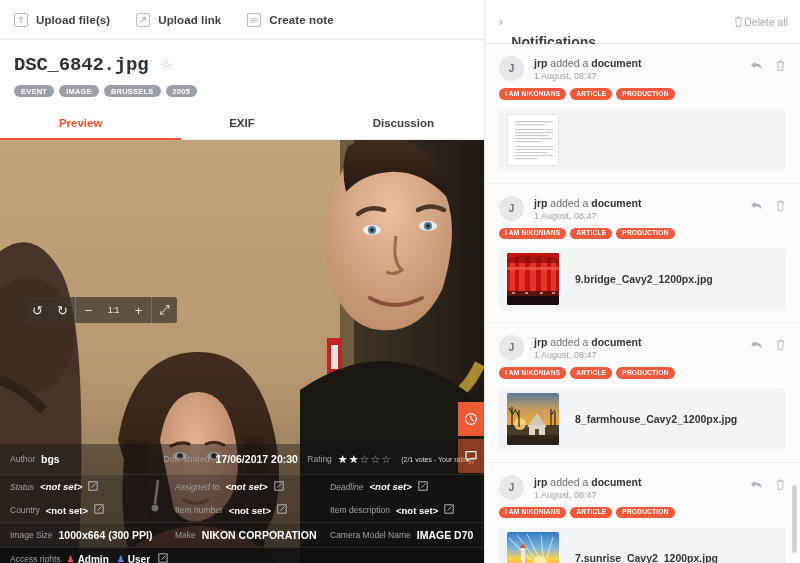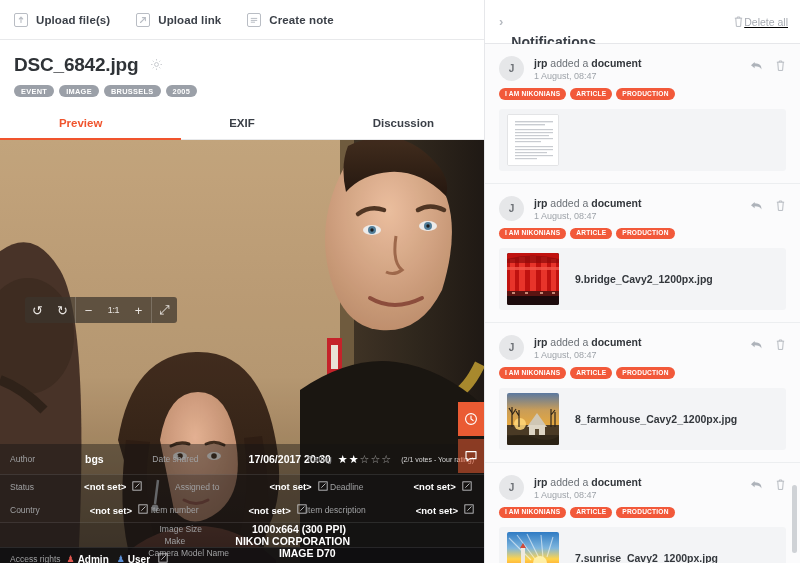--- a/index.html
+++ b/index.html
@@ -44,20 +44,21 @@
     flex: 0 0 auto;
   }
   .ubox svg { position:absolute; left:0; top:0; }
 
   
   .title-block { padding: 14px 14px 10px 14px; }
   .file-title {
     font-size: 19px; font-weight: bold; color: #2f3337;
     display: inline-block; vertical-align: middle;
     letter-spacing: -.2px;
+    font-family: Liberation Mono, monospace;
   }
   .gear {
     display:inline-block; vertical-align: middle;
     margin-left: 7px; position: relative; top: 1px;
     cursor: pointer;
   }
   .tag-row { margin-top: 9px; display: flex; gap: 5px; }
   .tag {
     background: #9ba0a8; color: #fff;
     font-size: 7.4px; font-weight: bold; letter-spacing: .3px;
@@ -132,30 +133,30 @@
     color: #e8e8e8;
     font-size: 9px;
   }
   .meta-row {
     display: flex; align-items: center;
     border-top: 1px solid rgba(255,255,255,.10);
     background: rgba(18,18,20,.62);
     padding: 0 10px;
   }
   .meta-row.r1 { height: 30px; background: rgba(18,18,20,.42); border-top: none;}
-  .meta-row.r2 { height: 24px; background: rgba(18,18,20,.55); }
+  .meta-row.r2 { height: 24px; background: rgba(18,18,20,.55); font-style: italic; }
   .meta-row.r3 { height: 24px; background: rgba(18,18,20,.55); border-top: none;}
-  .meta-row.r4 { height: 25px; background: rgba(18,18,20,.62); flex-direction: column; }
+  .meta-row.r4 { height: 25px; background: rgba(18,18,20,.62); }
   .meta-row.r5 { height: 23px; background: rgba(14,14,16,.92); }
   .mcol { display: flex; align-items: center; gap: 6px; }
   .mcol.c1 { width: 165px; }
   .mcol.c2 { width: 155px; }
   .mcol.c3 { flex: 1 1 auto; text-align: right; }
   .mlabel { color: #9fa0a2; font-size: 8.5px; white-space: nowrap; }
-  .mval { color: #ffffff; font-weight: bold; font-size: 10px; white-space: nowrap; margin-left: 44px; }
+  .mval { color: #ffffff; font-weight: bold; font-size: 10px; white-space: nowrap; }
   .mval.big { font-size: 10.5px; }
   .mval.notset { font-size: 9.5px; }
   .edit-ic { cursor: pointer; flex: 0 0 auto; }
   .stars { display: flex; gap: 1px; align-items:center; }
   .star { font-size: 11px; color: #fff; line-height: 1; }
   .star.off { color: rgba(255,255,255,.55); }
   .votes { font-size: 7px; color: #d9d9d9; margin-left: 4px; white-space: nowrap; }
   .bug { font-size: 9px; }
 
   
@@ -173,21 +174,20 @@
     background: #fff;
   }
   .chev {
     color: #b6bac0; font-size: 13px; font-weight: bold;
     margin-right: 8px; cursor: pointer; line-height: 1;
   }
   .notif-title { font-size: 14px; font-weight: bold; color: #3a3f47; margin-top: 40px; }
   .delete-all {
     margin-left: auto; display: flex; align-items: center; 
     cursor: pointer;
-    text-decoration: underline;
   }
   .delete-all .dlbl { font-size: 10.5px; color: #a7abb2; }
 
   .notif-list {
     height: 519px; overflow: hidden; position: relative;
   }
   .notif-card {
     padding: 12px 14px 12px 14px;
     border-bottom: 1px solid #eceef0;
     background: #fbfbfc;

